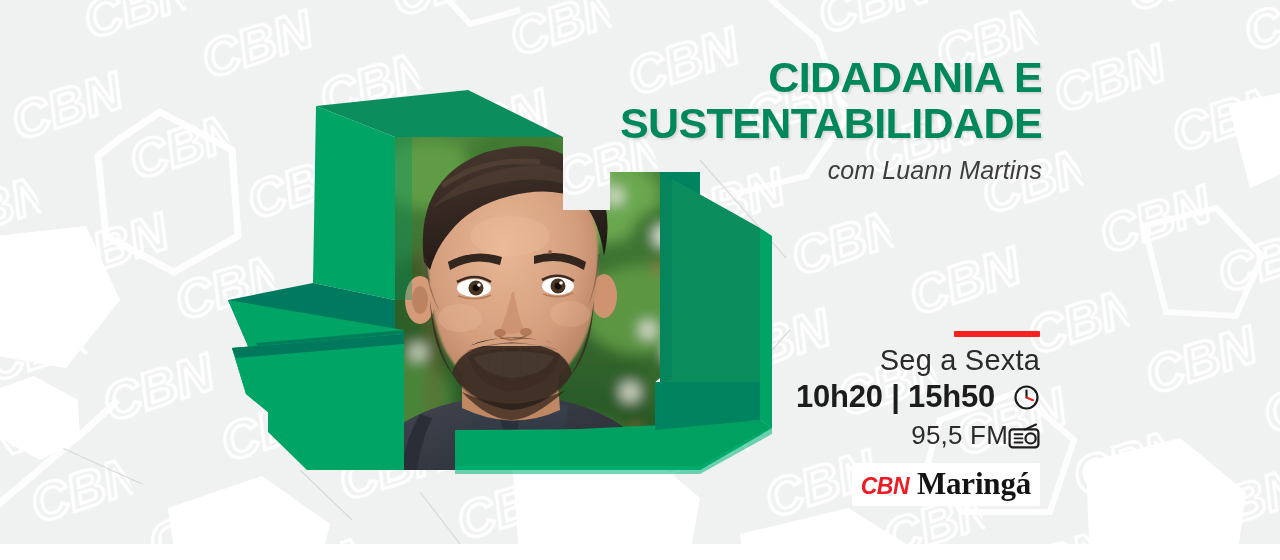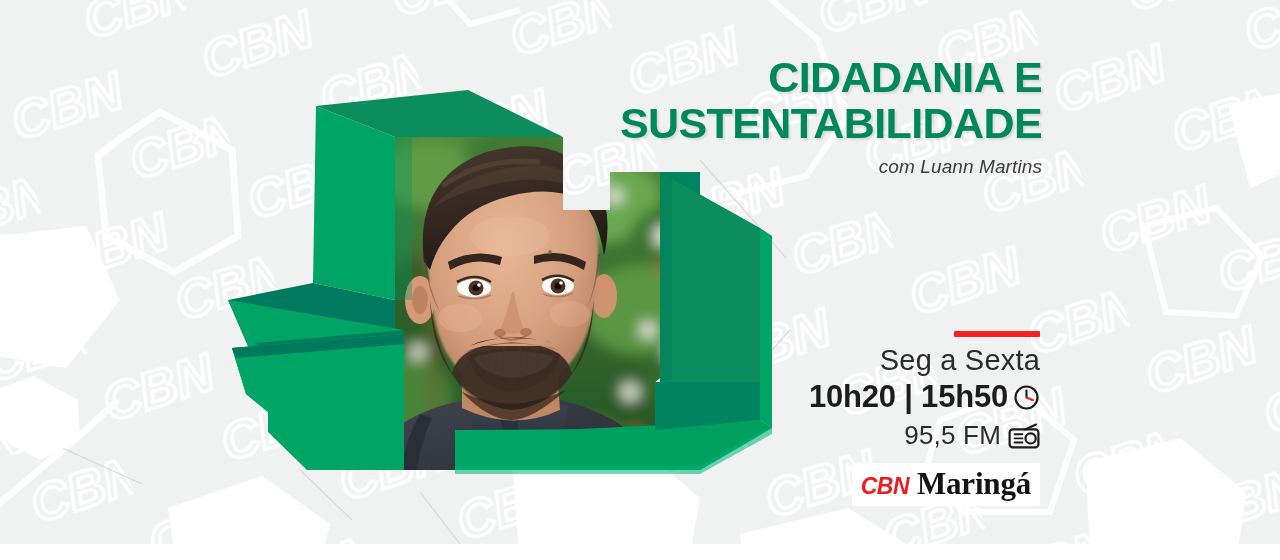--- a/index.html
+++ b/index.html
@@ -73,21 +73,21 @@
     font-size: 43px;
     margin-top: 2px;
   }
   .subtitle {
     display: block;
     margin-top: 10px;
     color: #3c3c3c;
     font-family: "Liberation Sans", sans-serif;
     font-style: italic;
     font-weight: normal;
-    font-size: 19px;
+    font-size: 25px;
     letter-spacing: 0.1px;
   }
 
   
   .info-block {
     position: absolute;
     right: 240px;
     top: 331px;
     width: 210px;
     text-align: right;
@@ -105,36 +105,35 @@
     font-family: "Liberation Sans", sans-serif;
     font-size: 29px;
     color: #2b2b2b;
     line-height: 1.05;
     letter-spacing: 0.2px;
   }
   .times-row {
     display: flex;
     align-items: center;
     justify-content: flex-end;
-    gap: 5px;
+    gap: 18px;
     margin-top: 4px;
   }
   .times {
     font-family: "Liberation Sans", sans-serif;
     font-weight: bold;
     font-size: 31px;
     color: #1c1c1c;
     letter-spacing: -0.2px;
     white-space: nowrap;
   }
   .freq-row {
     display: flex;
     align-items: center;
     justify-content: flex-end;
-    gap: 7px;
     margin-top: 5px;
   }
   .freq {
     font-family: "Liberation Sans", sans-serif;
     font-size: 26px;
     color: #2b2b2b;
     letter-spacing: 0.2px;
     white-space: nowrap;
   }
 

